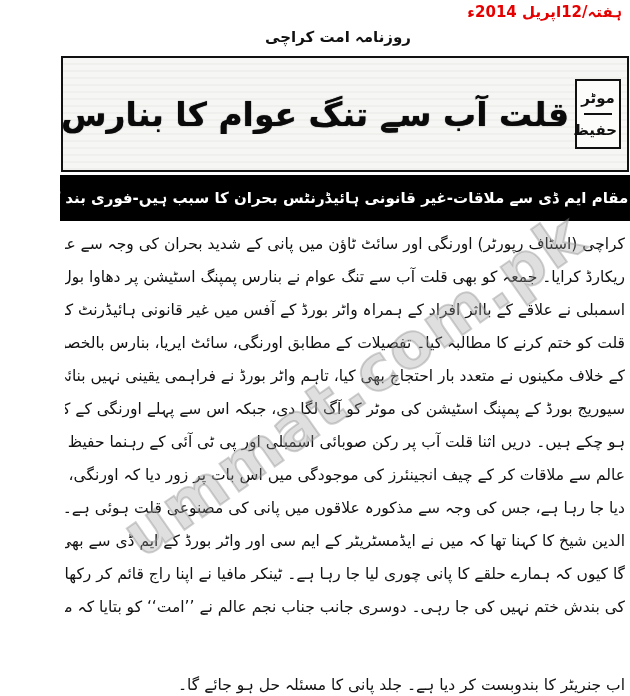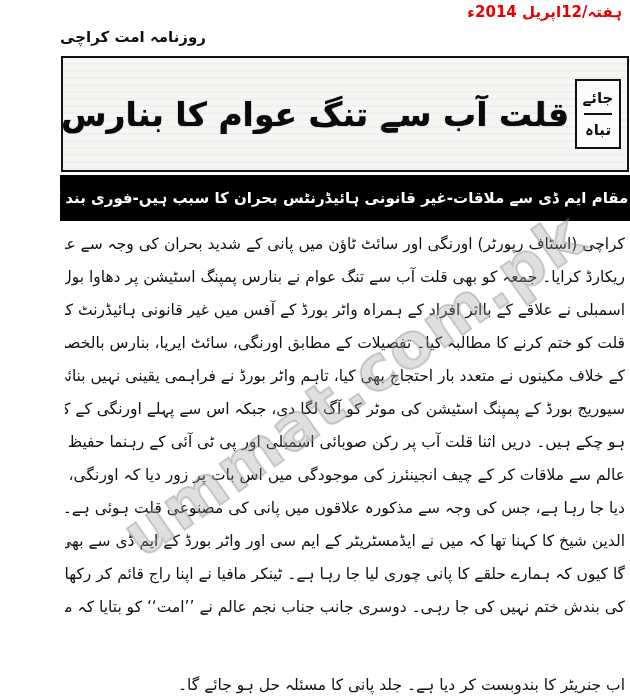--- a/index.html
+++ b/index.html
@@ -19,21 +19,21 @@
     color: #e60000;
     font-size: 15px; font-weight: bold;
     text-align: right;
     padding: 3px 8px 0 0;
     direction: rtl;
     height: 24px;
   }
   .pub-line {
     color: #111;
     font-size: 15px; font-weight: bold;
-    text-align: left;
+    text-align: center;
     padding: 4px 14px 0 0;
     direction: rtl;
     height: 30px;
   }
 
   
   .headline-band {
     margin: 2px 1px 0 1px;
     border: 2px solid #111;
     height: 116px;
@@ -137,23 +137,23 @@
 <body>
 
 <div class="page">
 
   <div class="date-line">ہفتہ/12اپریل 2014ء</div>
   <div class="pub-line">روزنامہ امت کراچی</div>
 
   <div class="headline-band">
     <h1 class="headline">قلت آب سے تنگ عوام کا بنارس پمپنگ اسٹیشن پر دھاوا</h1>
     <div class="kicker-box">
-      <div>جائے</div>
+      <div>موٹر</div>
       <div class="kicker-divider"></div>
-      <div>تباہ</div>
+      <div>حفیظ</div>
     </div>
   </div>
 
   <div class="subhead-bar">
     <span>رکن اسمبلی کی قائم مقام ایم ڈی سے ملاقات-غیر قانونی ہائیڈرنٹس بحران کا سبب ہیں-فوری بند کیے جائیں-حفیظ الدین</span>
   </div>
 
   <div class="body-text">
     <div class="line">کراچی (اسٹاف رپورٹر) اورنگی اور سائٹ ٹاؤن میں پانی کے شدید بحران کی وجہ سے عوام مشکلات کا شکار ہیں اور علاقہ مکینوں نے کئی بار احتجاج بھی</div>
     <div class="line">ریکارڈ کرایا۔ جمعہ کو بھی قلت آب سے تنگ عوام نے بنارس پمپنگ اسٹیشن پر دھاوا بول کر موٹر کو نذر آتش کر دیا، جبکہ پی ایس 93 سے منتخب رکن صوبائی</div>

